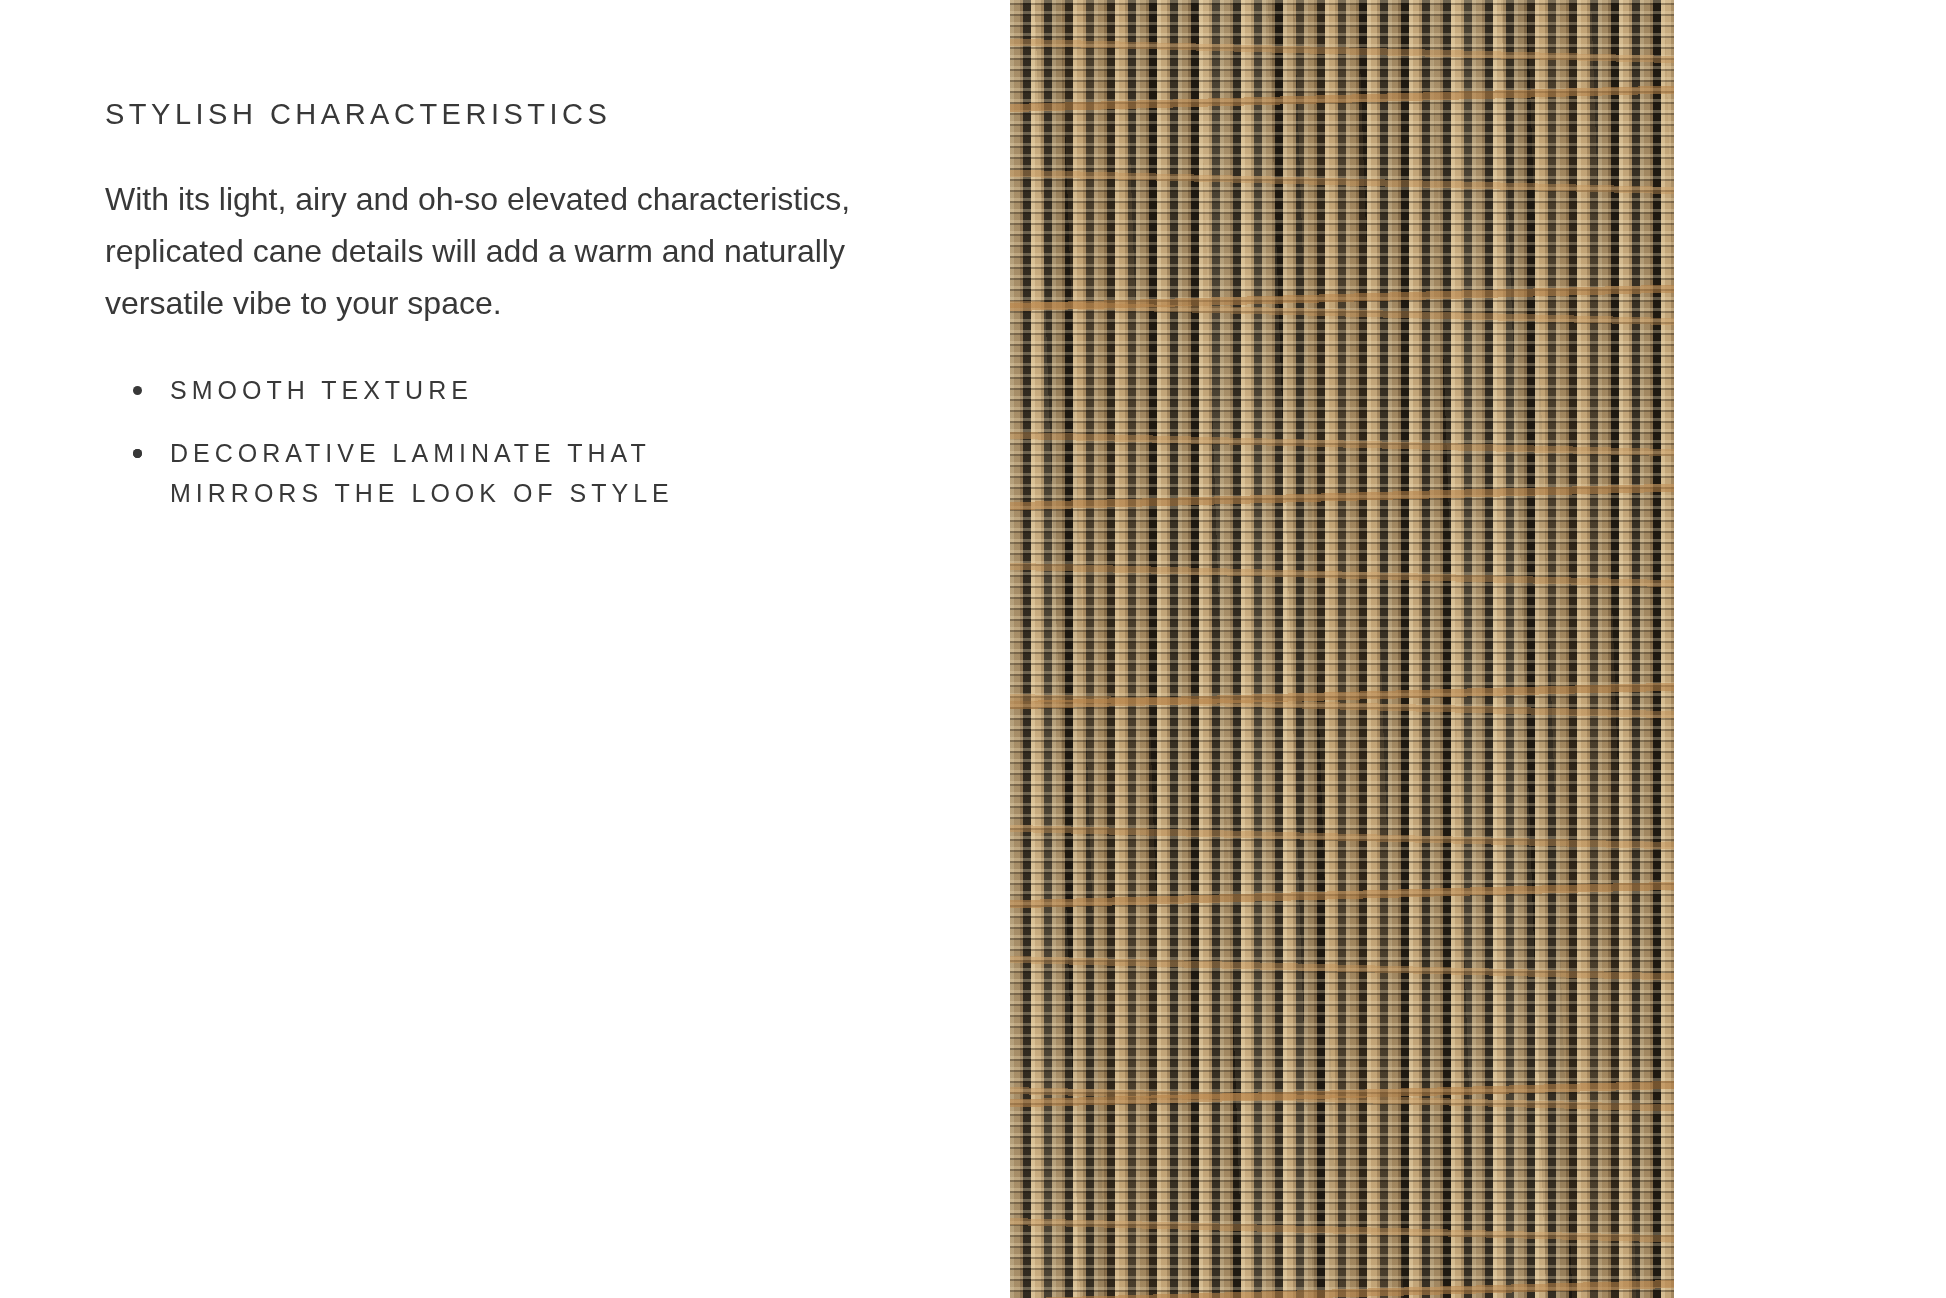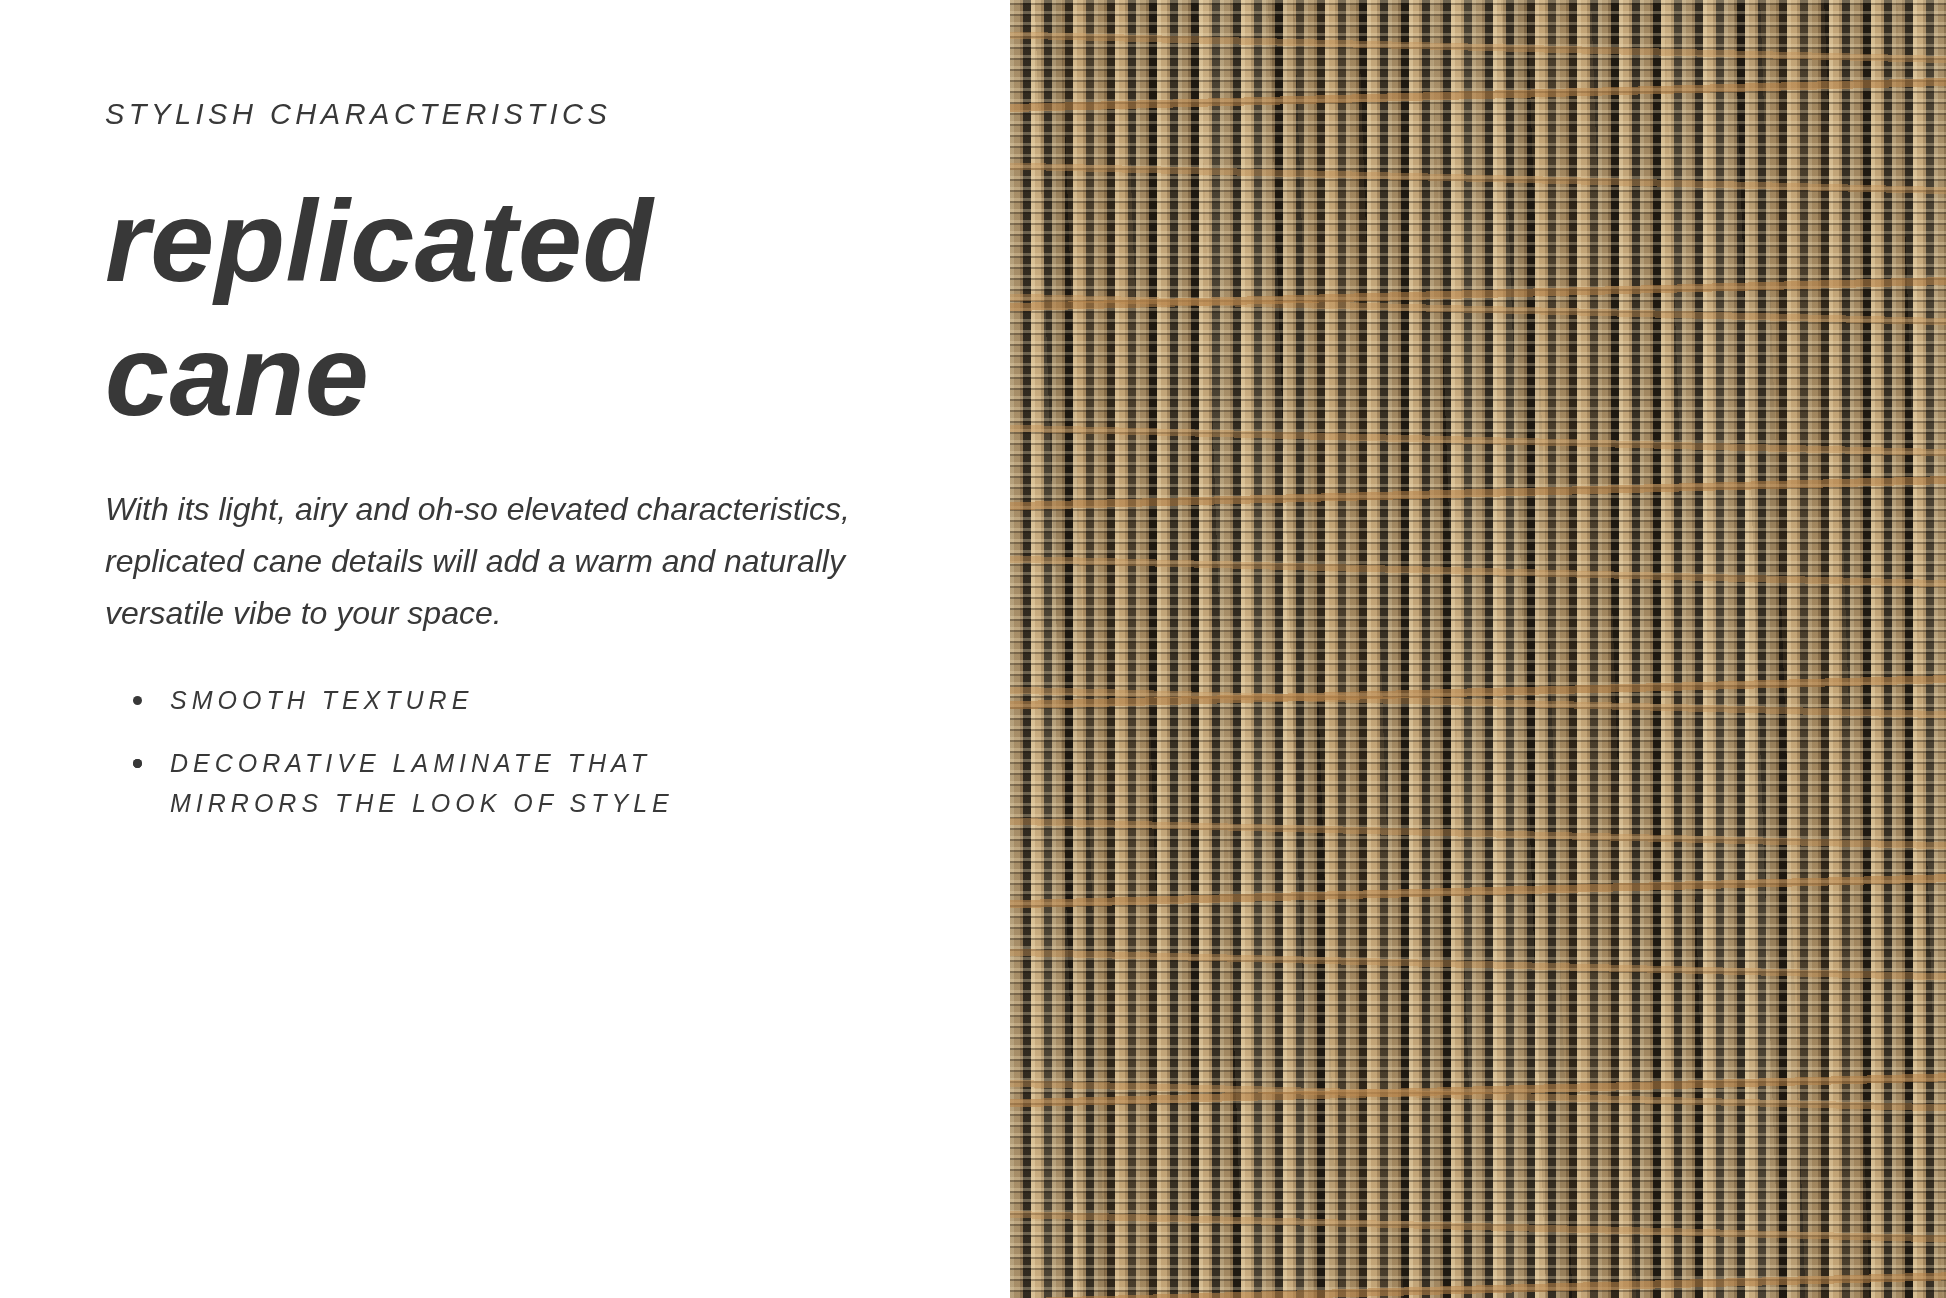--- a/index.html
+++ b/index.html
@@ -6,24 +6,23 @@
   html, body { margin: 0; padding: 0; }
   body {
     width: 1946px;
     height: 1298px;
     background: var(--background, #ffffff);
     font-family: "Liberation Sans", sans-serif;
     color: var(--text, #383838);
   }
   .page {
     position: relative;
-    width: 1946px;
+    width: 1674px;
     height: 1298px;
     overflow: hidden;
-    font-style: italic;
   }
 
   
   .content {
     position: absolute;
     left: 0; top: 0;
     width: 1010px; height: 100%;
     background: var(--background, #ffffff);
     padding: 96px 0 0 105px;
   }
@@ -117,24 +116,20 @@
 </style>
 </head>
 <body>
 
 <main class="page">
 
   <section class="content">
 
     <div class="eyebrow">STYLISH CHARACTERISTICS</div>
 
-    <h1 class="title">
-      <span class="line">replicated</span>
-      <span class="line">cane</span>
-    </h1>
 
     <p class="description">With its light, airy and oh-so elevated characteristics, replicated cane details will add a warm and naturally versatile vibe to your space.</p>
 
     <ul class="features">
       <li>
         <span class="bullet-dot"></span>
         <span>SMOOTH TEXTURE</span>
       </li>
       <li>
         <span class="bullet-dot"></span>

